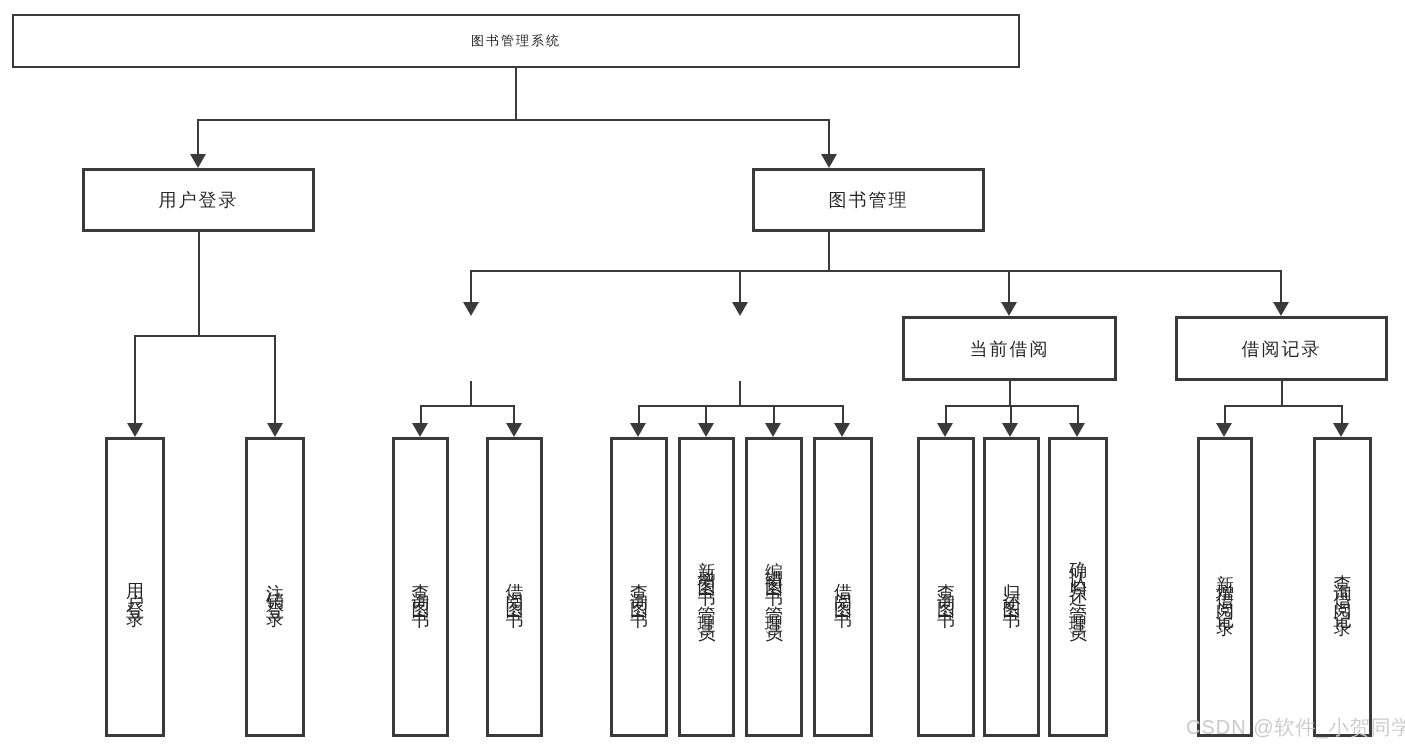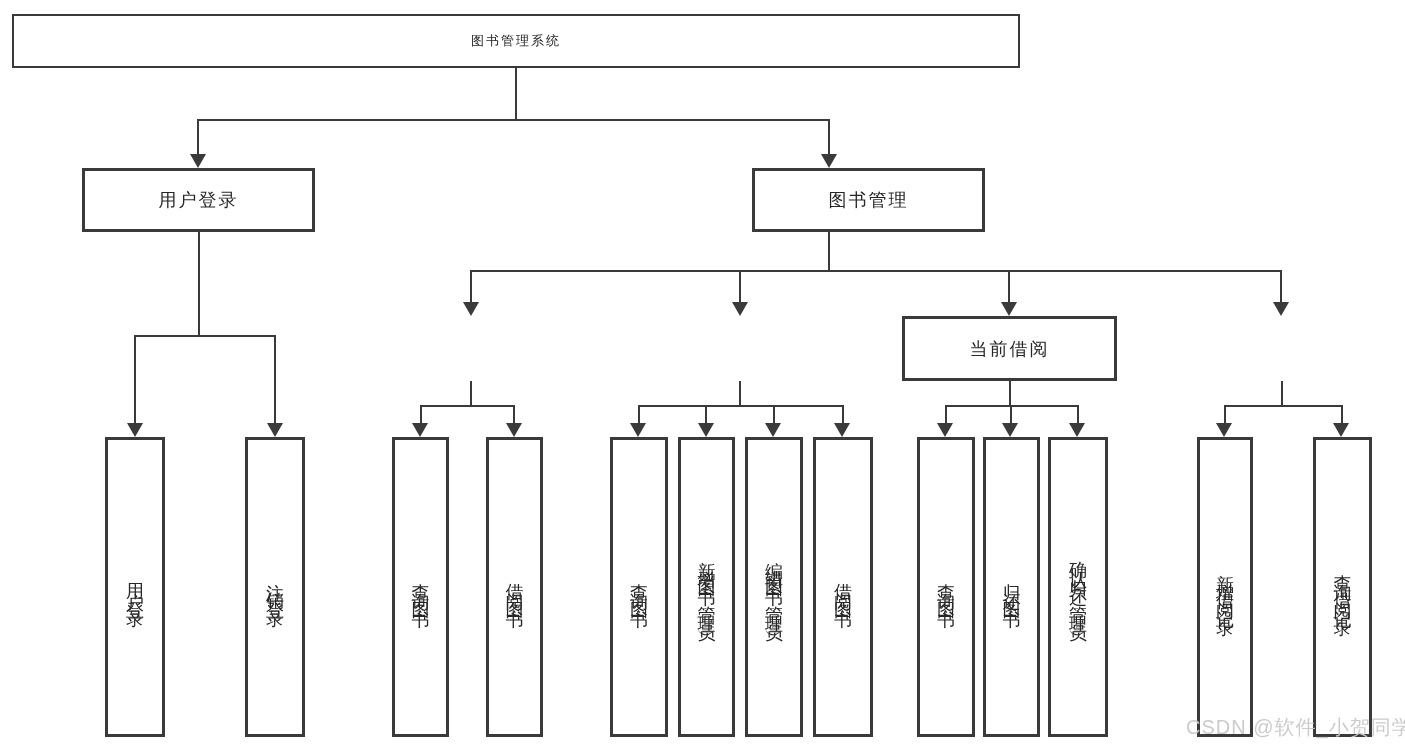--- a/index.html
+++ b/index.html
@@ -108,20 +108,23 @@
   <div class="vline" style="left:739px;top:270px;height:34px;"></div>
   <div class="arrow" style="left:732px;top:302px;"></div>
   <div class="vline" style="left:1008px;top:270px;height:34px;"></div>
   <div class="arrow" style="left:1001px;top:302px;"></div>
   <div class="vline" style="left:1280px;top:270px;height:34px;"></div>
   <div class="arrow" style="left:1273px;top:302px;"></div>
 
   <div class="box h" style="left:902px;top:316px;width:215px;height:65px;">
     <span>当前借阅</span>
   </div>
+  <div class="box h" style="left:1175px;top:316px;width:213px;height:65px;">
+    <span>借阅记录</span>
+  </div>
 
   <div class="vline" style="left:470px;top:381px;height:26px;"></div>
   <div class="hline" style="left:420px;top:405px;width:95px;"></div>
   <div class="vline" style="left:420px;top:405px;height:20px;"></div>
   <div class="arrow" style="left:412px;top:423px;"></div>
   <div class="vline" style="left:513px;top:405px;height:20px;"></div>
   <div class="arrow" style="left:506px;top:423px;"></div>
 
   <div class="vline" style="left:739px;top:381px;height:26px;"></div>
   <div class="hline" style="left:638px;top:405px;width:205px;"></div>

